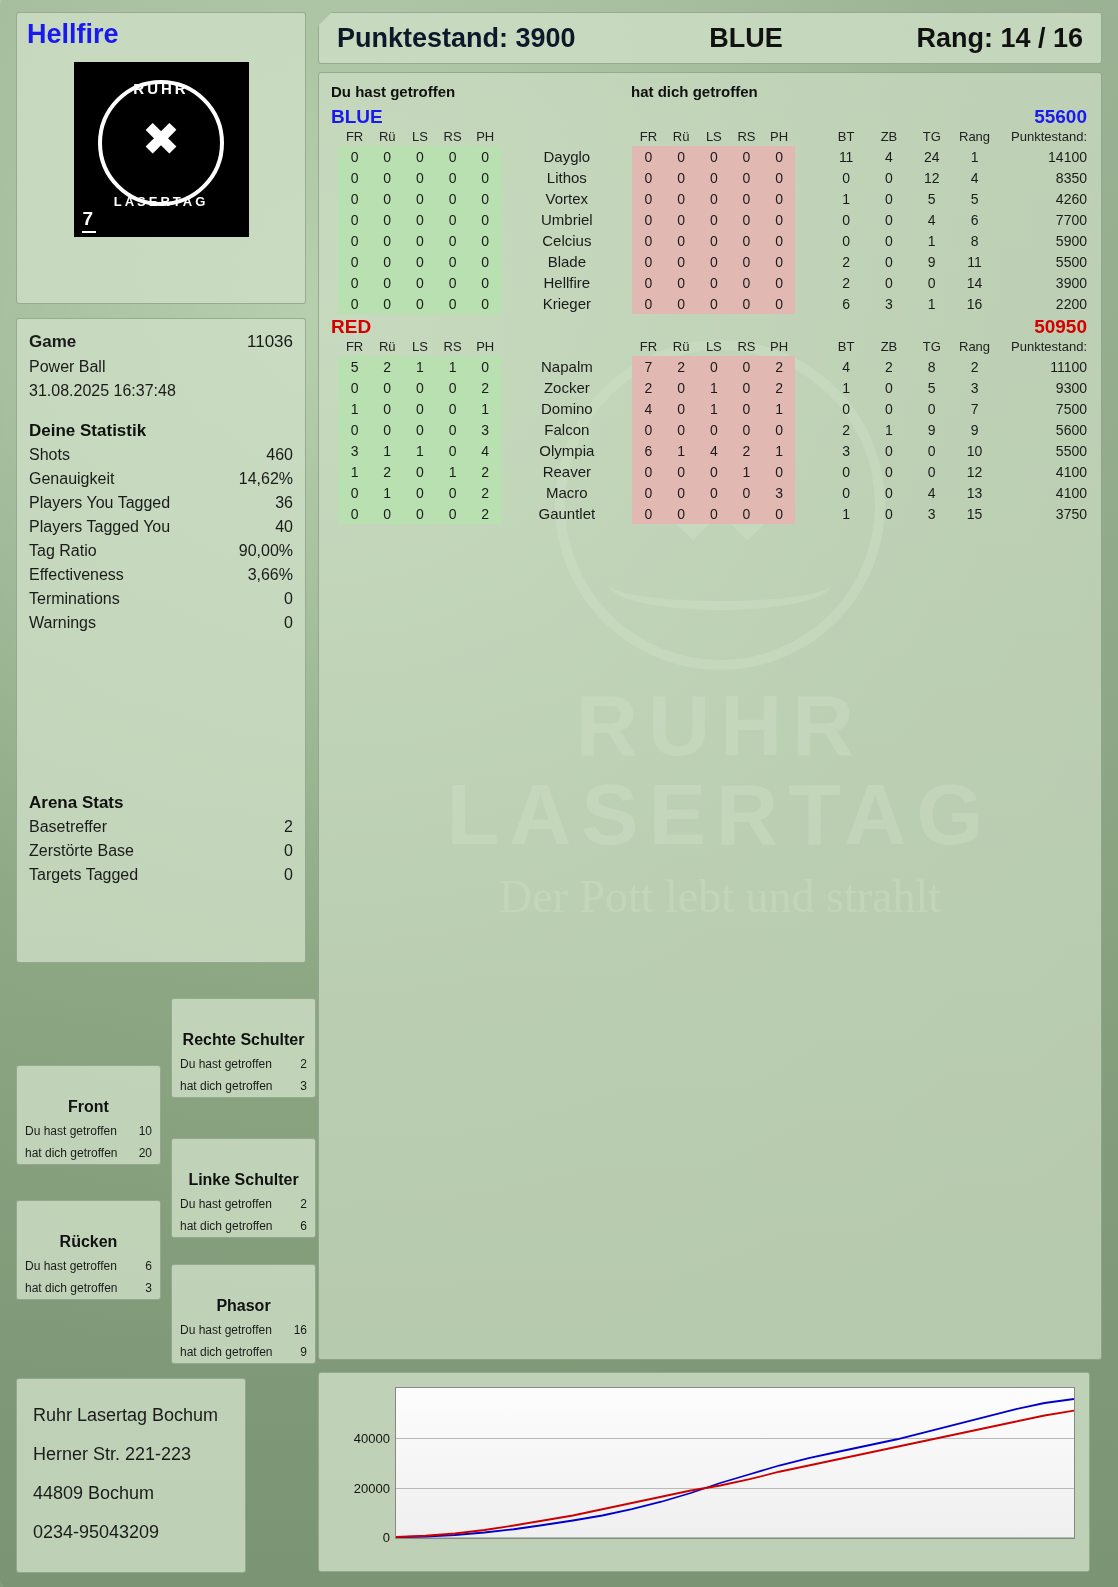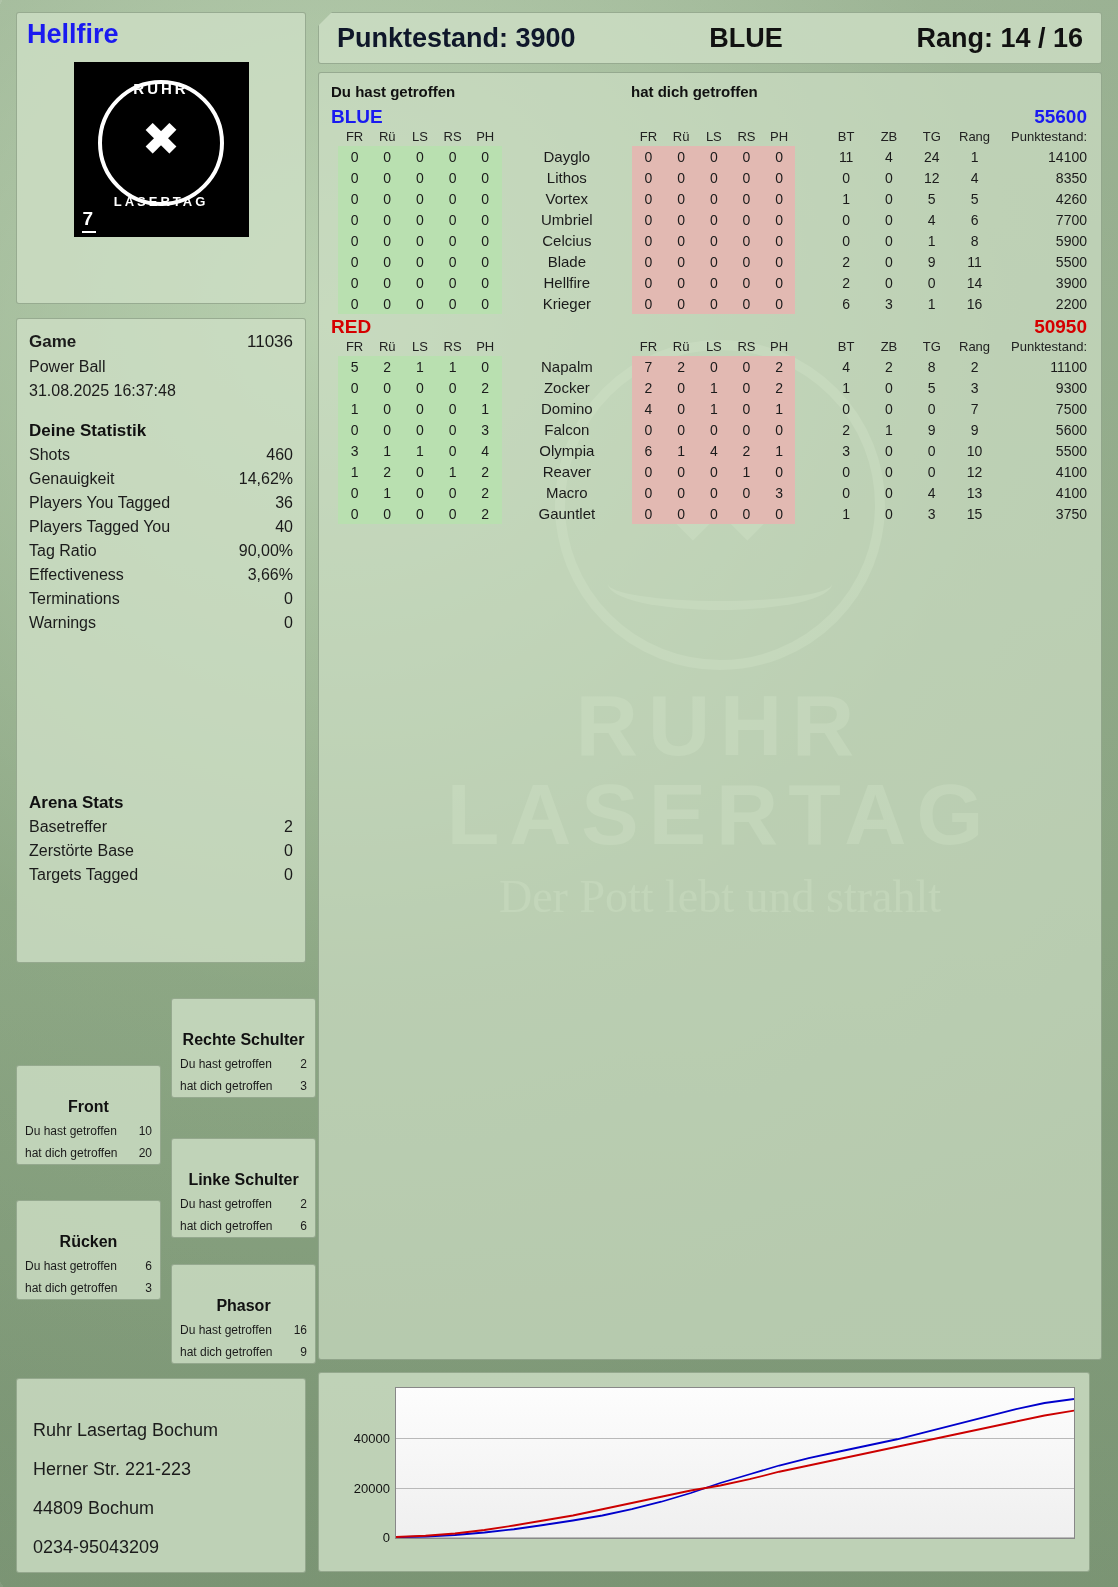--- a/index.html
+++ b/index.html
@@ -117,22 +117,22 @@
   .hitbox { position:absolute; padding:5px 8px; }
   .hitbox .hb-title { text-align:center; font-weight:bold; font-size:16px; color:#111; margin-bottom:4px;margin-top:27px; }
   .hitbox .hb-row { display:flex; justify-content:space-between; font-size:12px; color:#1b1b1b; padding:4px 0; }
   .hb-front    { left:16px;  top:1065px; width:145px; height:100px; }
   .hb-ruecken  { left:16px;  top:1200px; width:145px; height:100px; }
   .hb-rs       { left:171px; top:998px;  width:145px; height:100px; }
   .hb-ls       { left:171px; top:1138px; width:145px; height:100px; }
   .hb-phasor   { left:171px; top:1264px; width:145px; height:100px; }
 
   .address {
-    position:absolute; left:16px; top:1378px; width:290px; height:195px;
-    padding:32px 16px;
+    position:absolute; left:16px; top:1378px; width:230px; height:195px;
+    padding:17px 16px;
   }
   .address div { font-size:18px; color:#1b1b1b; padding:9px 0; }
 
   
   .main {
     position:absolute; left:318px; top:72px; width:784px; height:1288px;
     padding:8px 8px 0 8px; background: rgba(205,222,196,0.70);
   }
   .col-labels { display:flex; font-size:15px; font-weight:bold; color:#111; padding:2px 0 4px 4px; }
   .col-labels .a { width:300px; }

